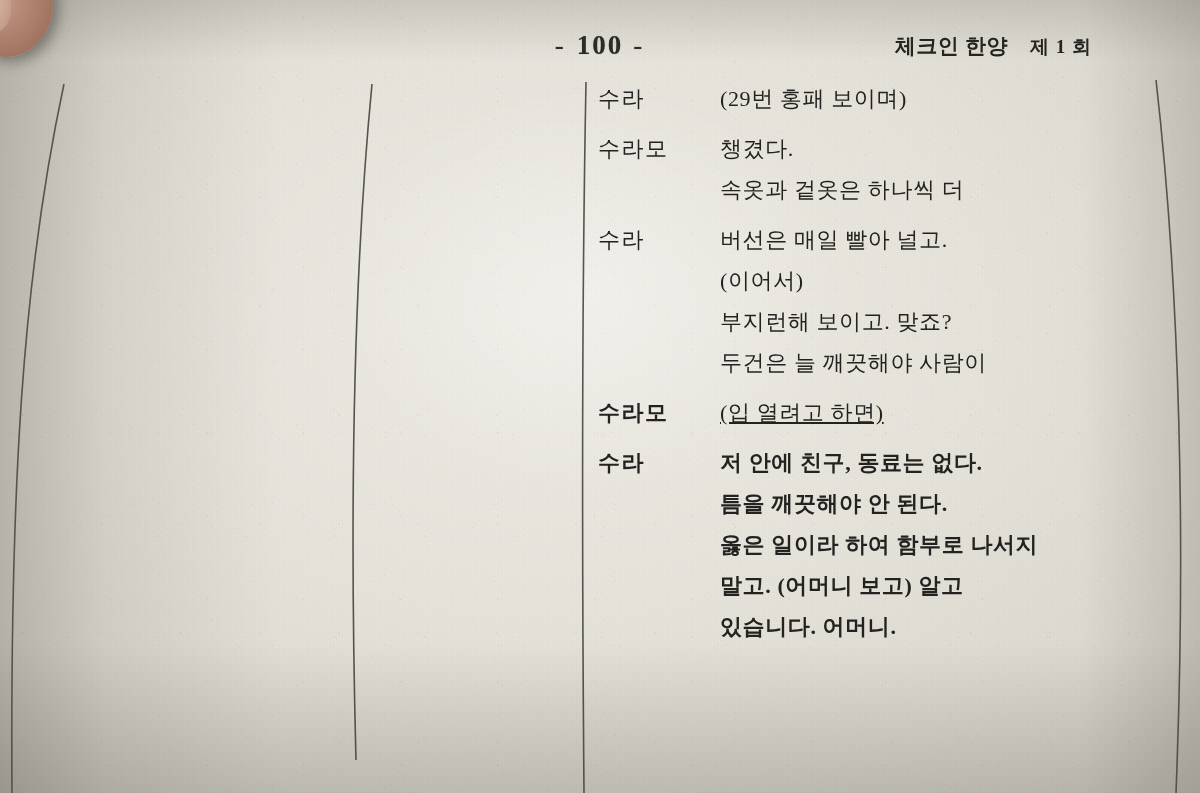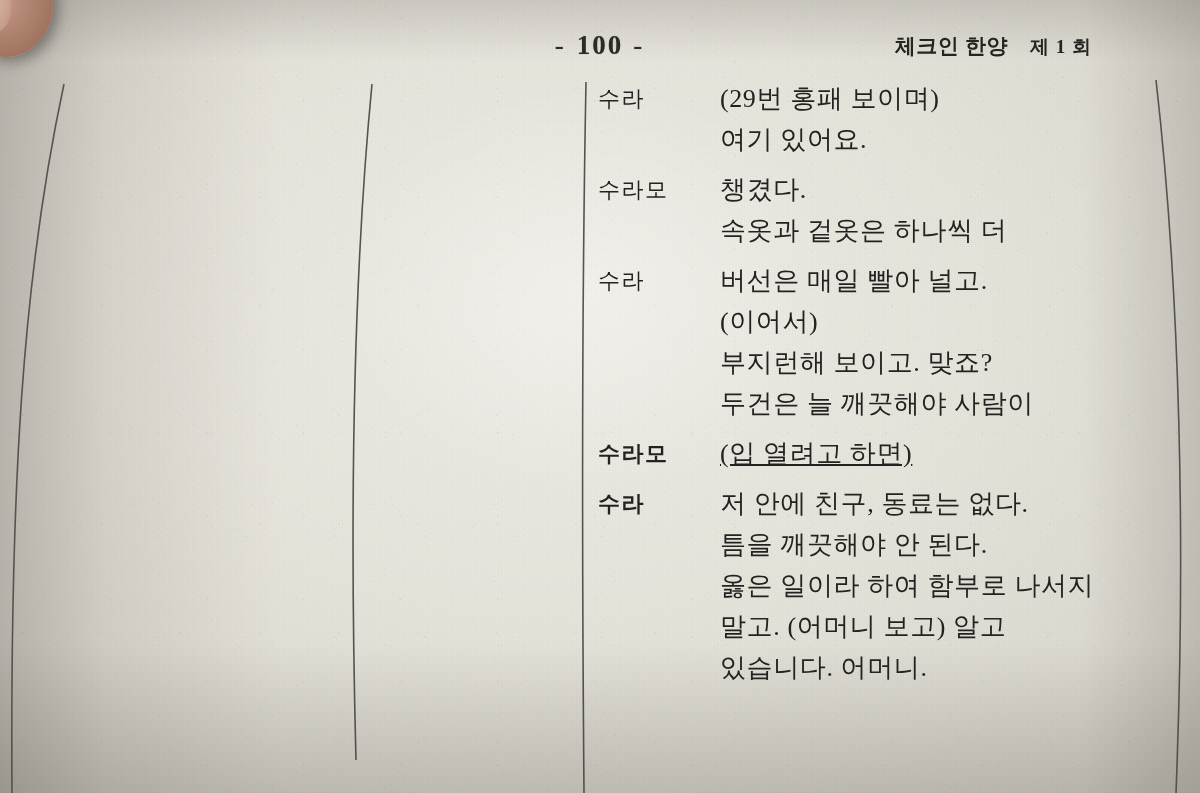--- a/index.html
+++ b/index.html
@@ -156,21 +156,21 @@
     width: 122px;
     flex: 0 0 122px;
     font-size: 22px;
     line-height: 41px;
     letter-spacing: 1.5px;
     white-space: nowrap;
   }
   .speaker.bold { font-weight: 700; }
   .lines {
     flex: 1;
-    font-size: 26px;
+    font-size: 22px;
     line-height: 41px;
     letter-spacing: .6px;
   }
   .line { white-space: nowrap; }
 
   
   .script, .page-number, .header-right {
     filter: blur(.18px);
   }
 </style>
@@ -215,21 +215,20 @@
   <div class="header-right">
     <span class="header-title">체크인 한양</span>
     <span class="header-episode">제 1 회</span>
   </div>
 
   <div class="script">
       <div class="block">
         <div class="speaker">수라</div>
         <div class="lines">
           <div class="line">(29번 홍패 보이며)</div>
-          <div class="line">여기 있어요.</div>
         </div>
       </div>
       <div class="block">
         <div class="speaker">수라모</div>
         <div class="lines">
           <div class="line">챙겼다.</div>
           <div class="line">속옷과 겉옷은 하나씩 더</div>
         </div>
       </div>
       <div class="block">
@@ -242,21 +241,21 @@
         </div>
       </div>
       <div class="block">
         <div class="speaker bold">수라모</div>
         <div class="lines bold" style="font-weight: 400; text-decoration: underline;">
           <div class="line">(입 열려고 하면)</div>
         </div>
       </div>
       <div class="block">
         <div class="speaker bold">수라</div>
-        <div class="lines bold" style="font-weight: 400;">
+        <div class="lines bold" style="font-weight: 700;">
           <div class="line">저 안에 친구, 동료는 없다.</div>
           <div class="line">틈을 깨끗해야 안 된다.</div>
           <div class="line">옳은 일이라 하여 함부로 나서지</div>
           <div class="line">말고. (어머니 보고) 알고</div>
           <div class="line">있습니다. 어머니.</div>
         </div>
       </div>
     </div>
 
   <div class="vignette-left"></div>

